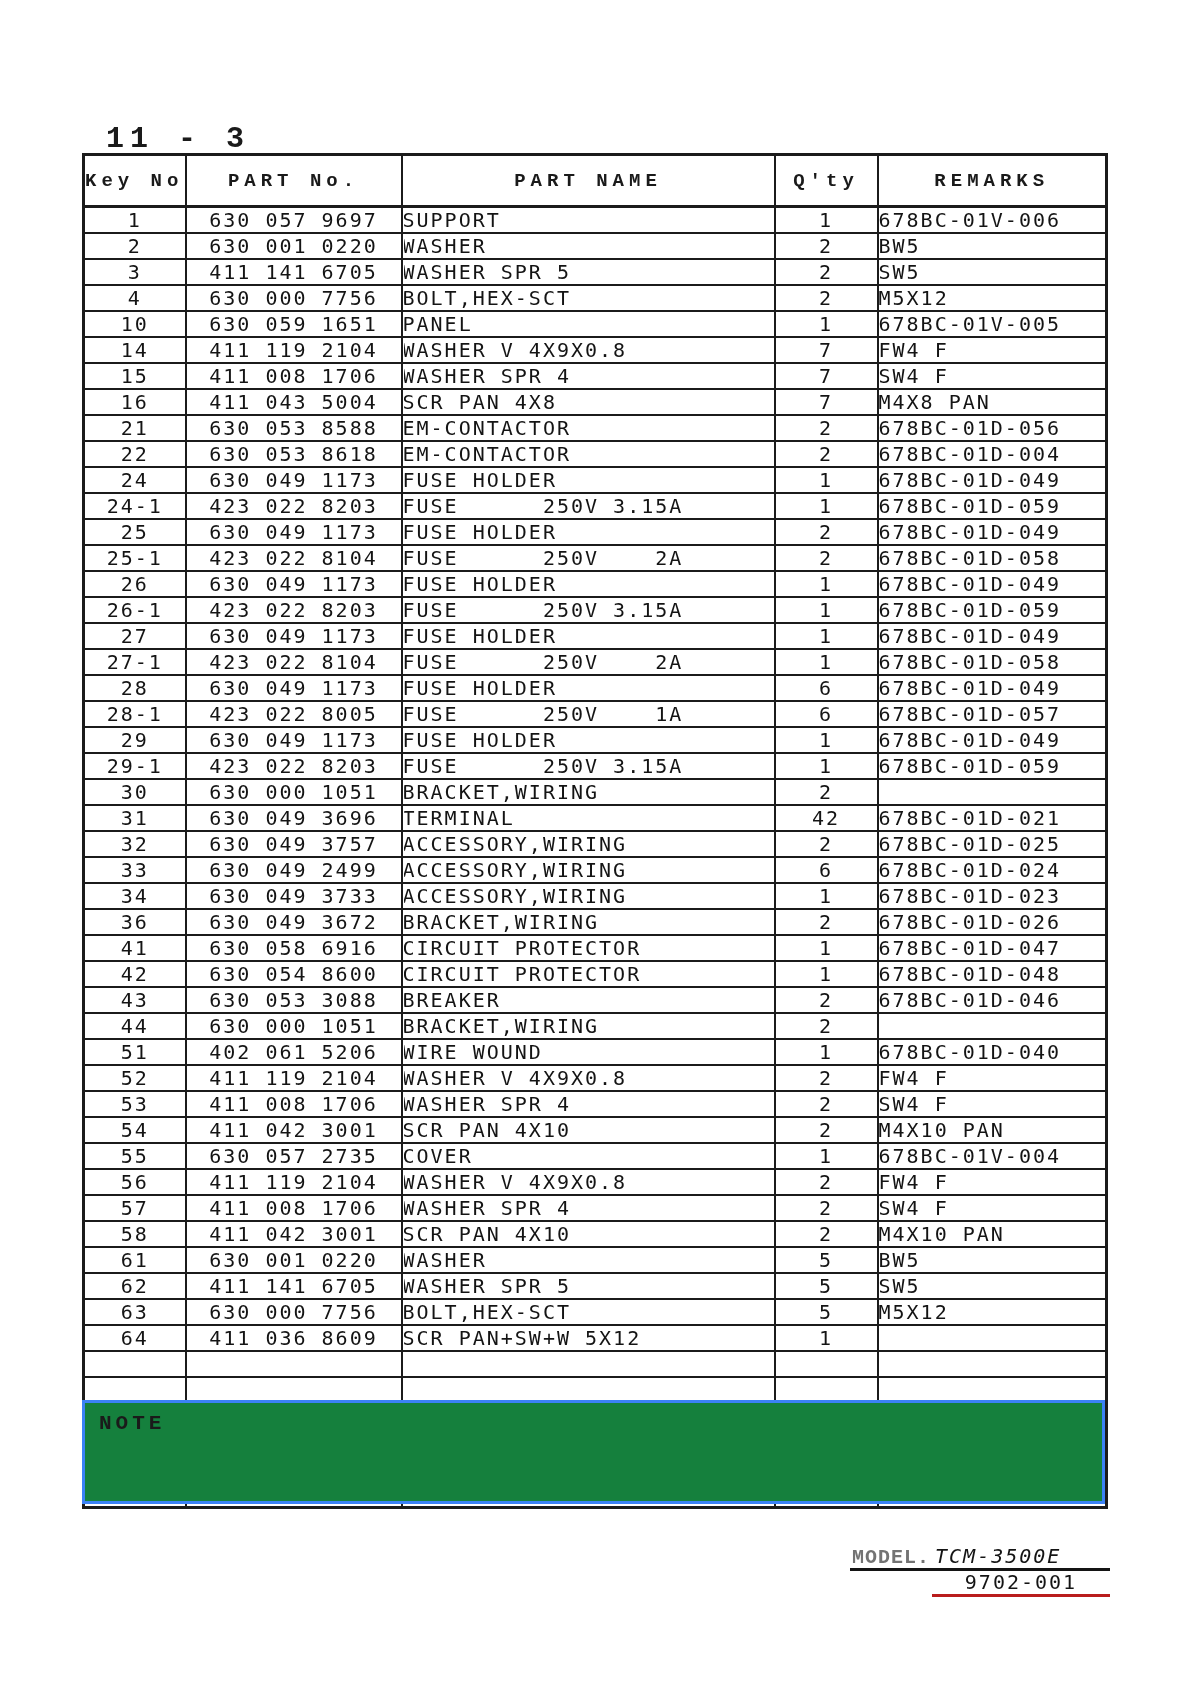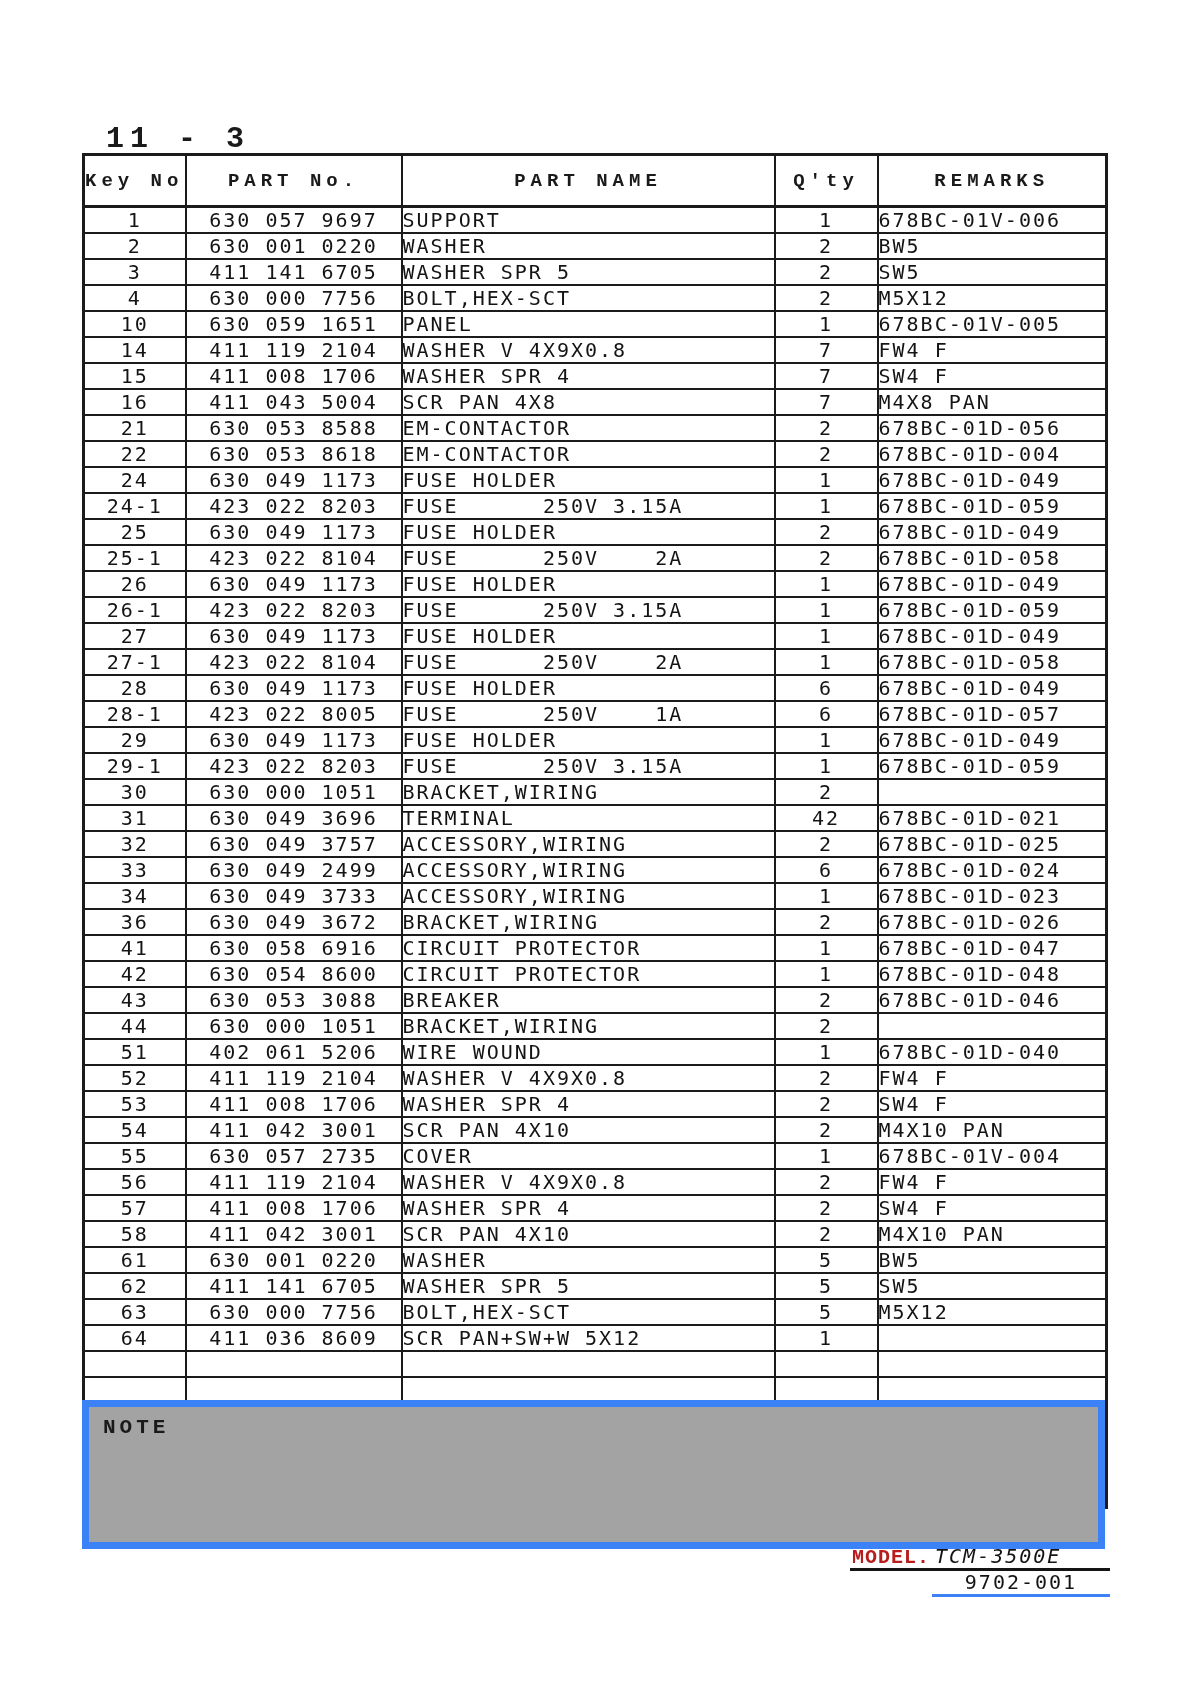--- a/index.html
+++ b/index.html
@@ -59,31 +59,31 @@
     height:24px;
     line-height:23px;
     font-family:"DejaVu Sans Mono",monospace;
     font-size:20px;
     letter-spacing:2px;
     vertical-align:middle;
     color:#141414;
   }
   td.cell-key{text-align:center;}
   td.cell-pno{text-align:center;border-radius:12px;}
-  td.cell-name{text-align:left;padding-left:5px;}
+  td.cell-name{text-align:left;padding-left:5px;border-radius:8px;}
   td.cell-qty{text-align:center;}
   td.cell-rem{text-align:left;padding-left:9px;}
   tr.empty-row td{height:23px;}
   .note-box{
     position:absolute;
     left:82px;top:1400px;
-    width:1023px;height:149px;
+    width:1023px;height:104px;
     box-sizing:border-box;
-    border:7px solid #3b82f6;
-    background:#a3a3a3;
+    border:3px solid #3b82f6;
+    background:#15803d;
   }
   .note-label{
     position:absolute;
     left:14px;top:9px;
     font-family:"Liberation Mono",monospace;
     font-weight:bold;
     font-size:21px;
     letter-spacing:4px;
     color:#1a1a1a;
   }
@@ -96,35 +96,35 @@
     font-size:20px;
     line-height:20px;
     white-space:pre;
     text-align:left;
     padding-left:2px;
   }
   .footer-model .model-label{
     font-family:"Liberation Mono",monospace;
     font-weight:bold;
     letter-spacing:1px;
-    color:#b91c1c;
+    color:#737373;
     margin-top:48px;
   }
   .footer-model .model-value{
     font-family:"DejaVu Sans Mono",monospace;
     letter-spacing:2px;
     color:#141414;
     font-style:italic;
   }
   .footer-doc{
     position:absolute;
     right:80px;top:1572px;
     width:178px;
     height:22px;
-    border-bottom:3px solid #3b82f6;
+    border-bottom:3px solid #b91c1c;
     font-family:"DejaVu Sans Mono",monospace;
     font-size:20px;
     line-height:20px;
     letter-spacing:2px;
     text-align:center;
     color:#141414;
   }
 </style>
 </head>
 <body>

